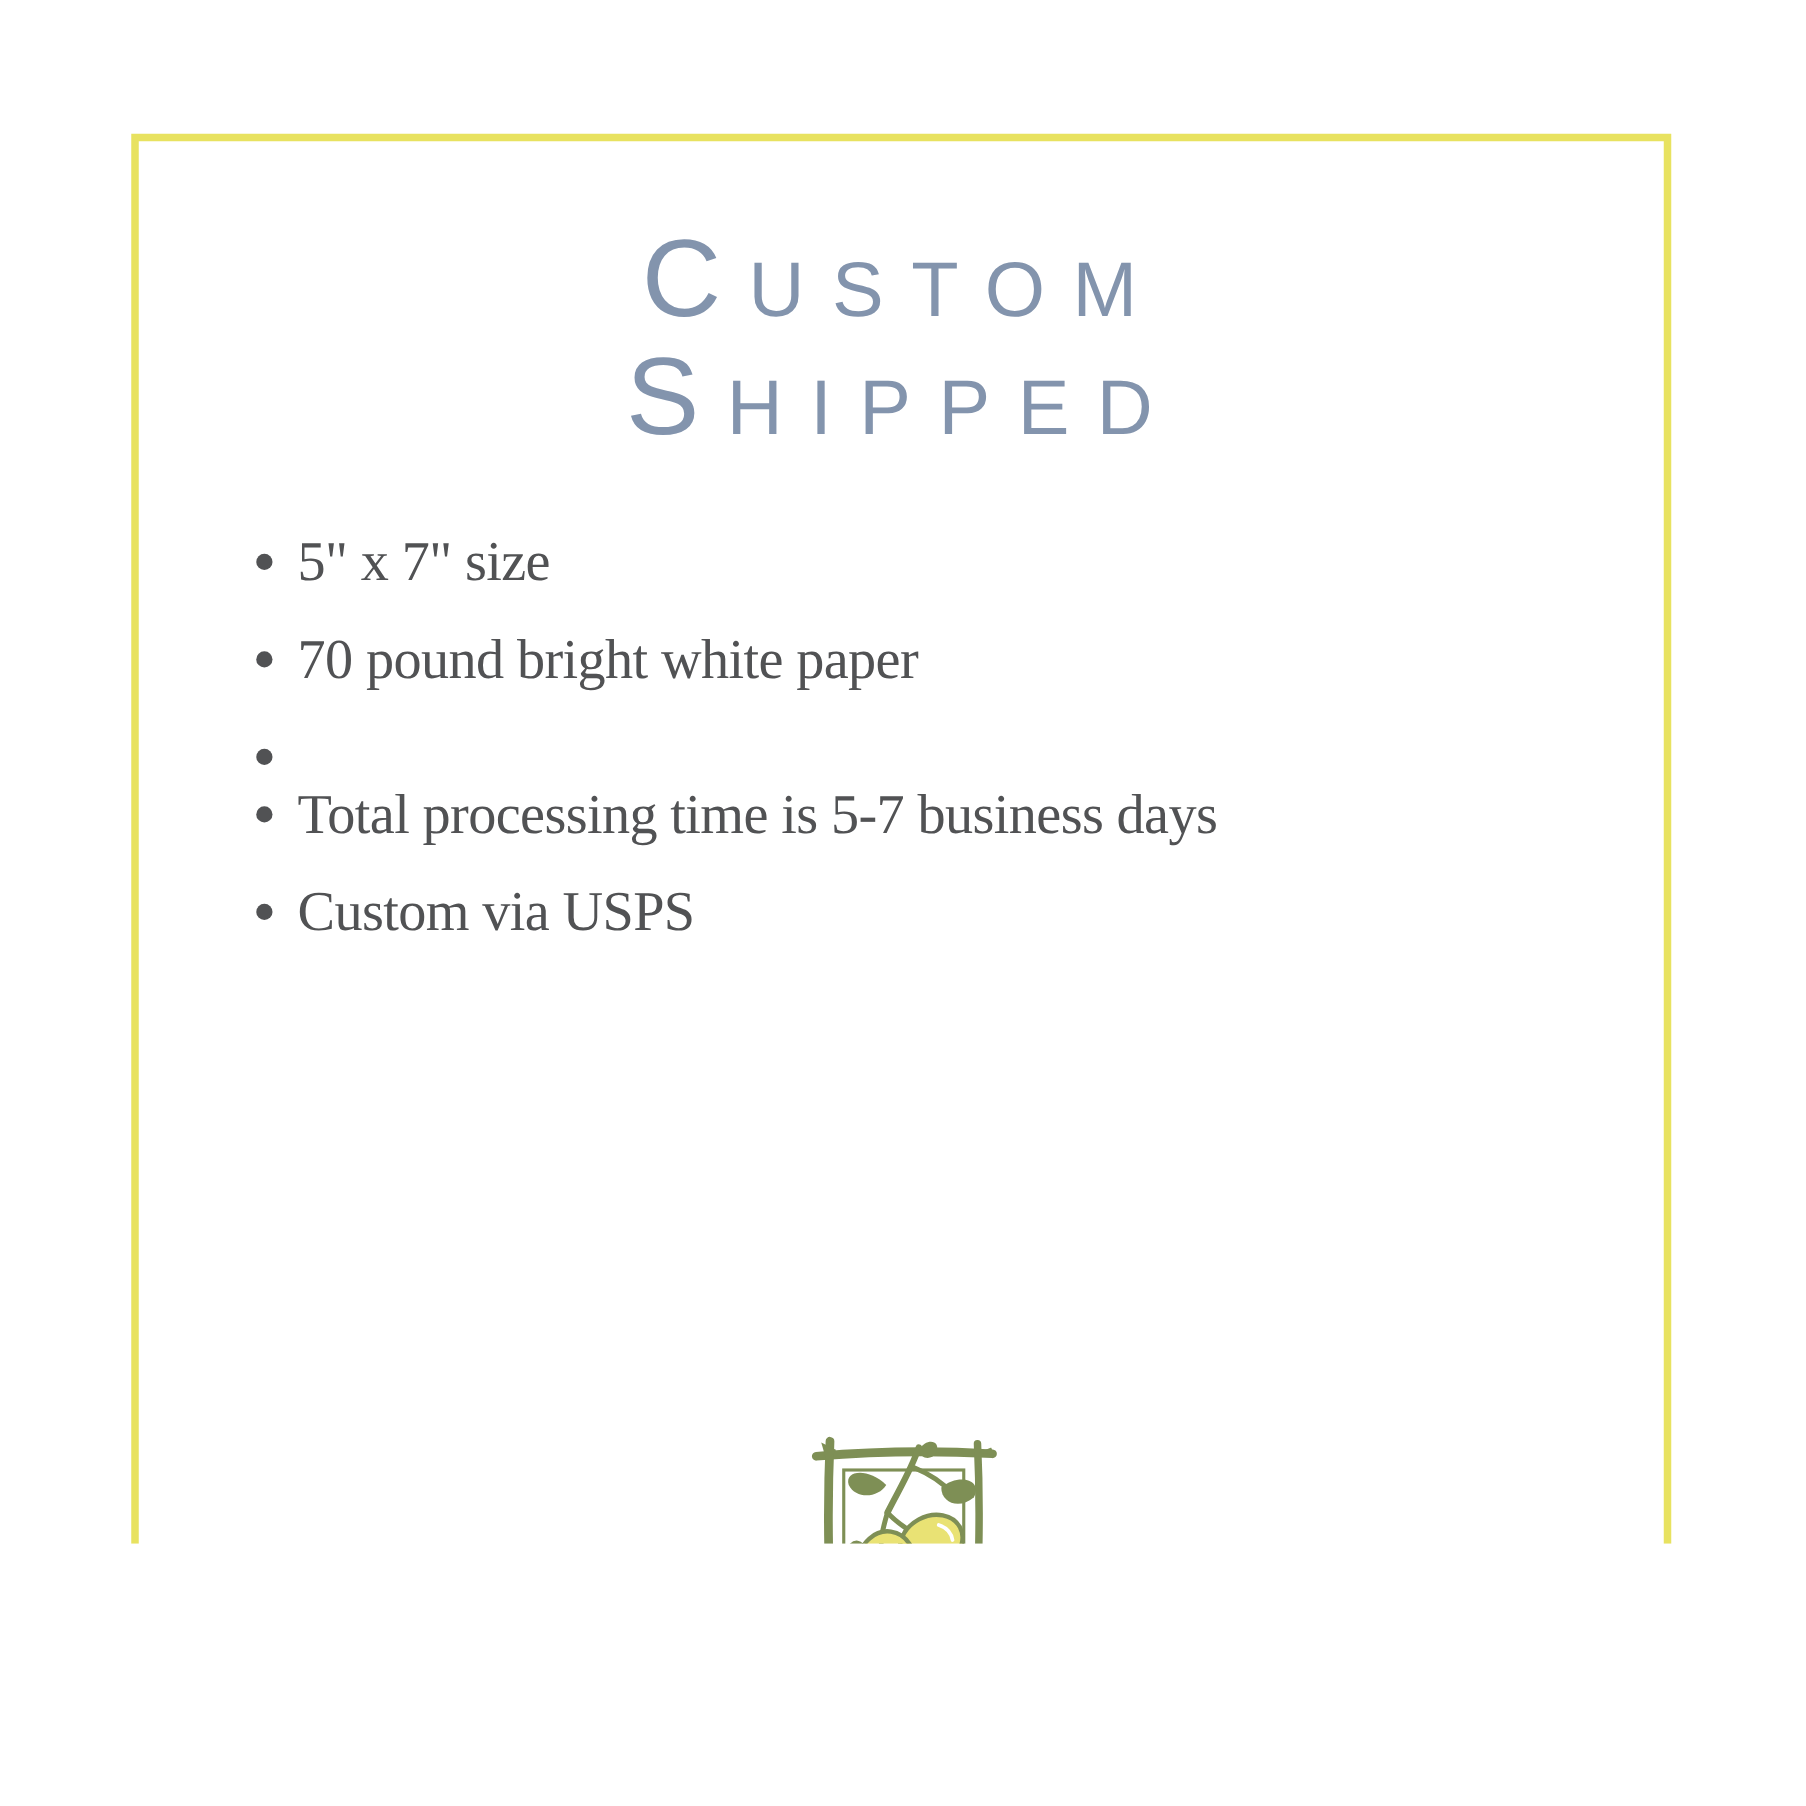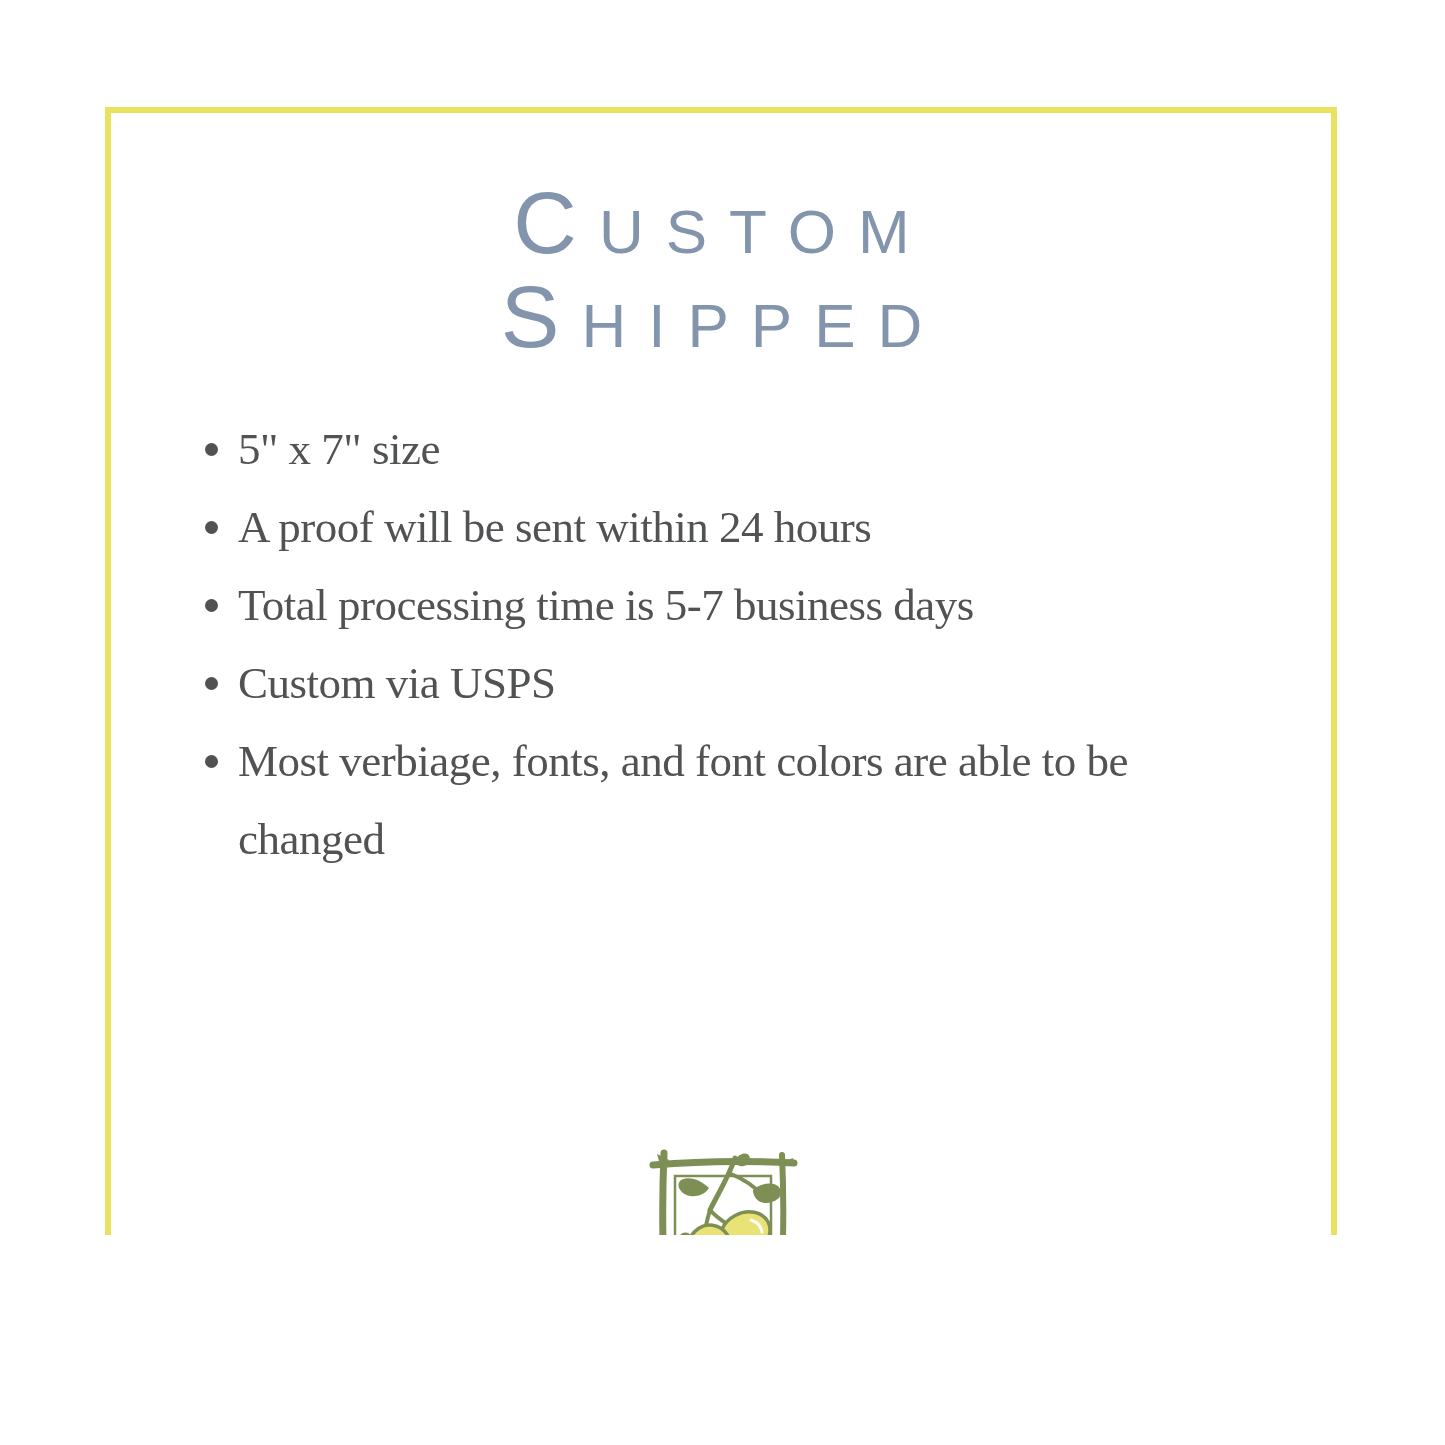--- a/index.html
+++ b/index.html
@@ -90,33 +90,32 @@
     <span class="line">Shipped</span>
   </h1>
 
   <ul class="details">
     <li>
       <span class="dot"></span>
       <span>5" x 7" size</span>
     </li>
     <li>
       <span class="dot"></span>
-      <span>A proof will be sent within 24 hours</span>
+      <span>70 pound bright white paper</span>
+    </li>
+    <li>
+      <span class="dot"></span>
     </li>
     <li>
       <span class="dot"></span>
       <span>Total processing time is 5-7 business days</span>
     </li>
     <li>
       <span class="dot"></span>
       <span>Custom via USPS</span>
-    </li>
-    <li>
-      <span class="dot"></span>
-      <span>Most verbiage, fonts, and font colors are able to be changed</span>
     </li>
   </ul>
 
   <div class="logo">
     <svg viewBox="0 0 152 152" xmlns="http://www.w3.org/2000/svg">
       <g fill="none" stroke="#7e8f55" stroke-linecap="round">
 
         <path d="M6,19 Q76,13 147,17" stroke-width="7"></path>
         <path d="M17,7 Q14,76 18,147" stroke-width="7"></path>
         <path d="M135,9 Q138,72 134,145" stroke-width="6"></path>

